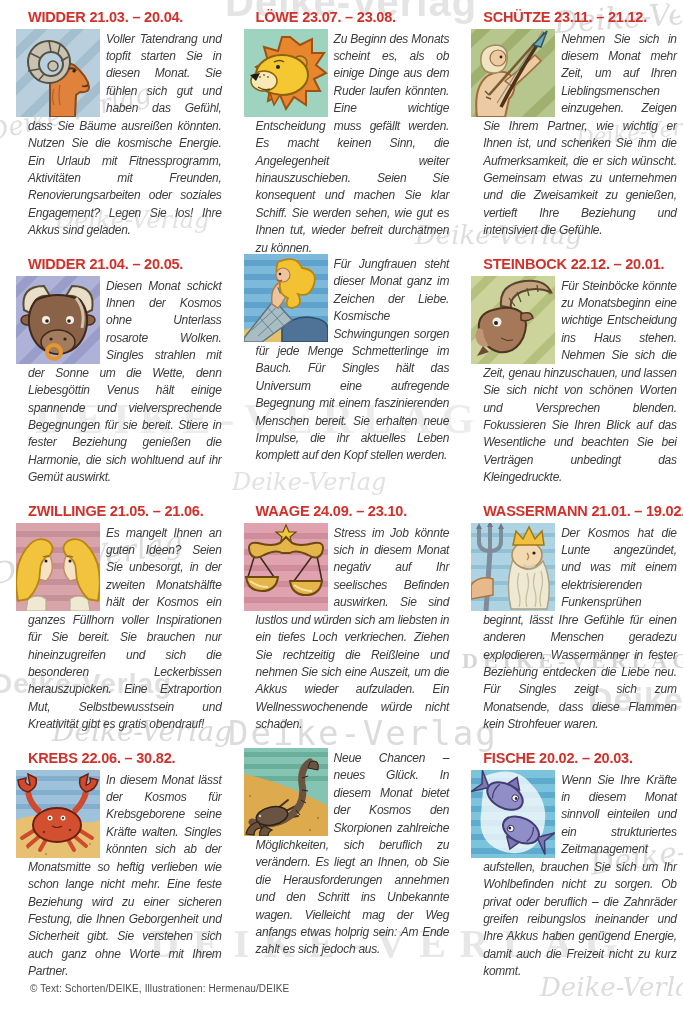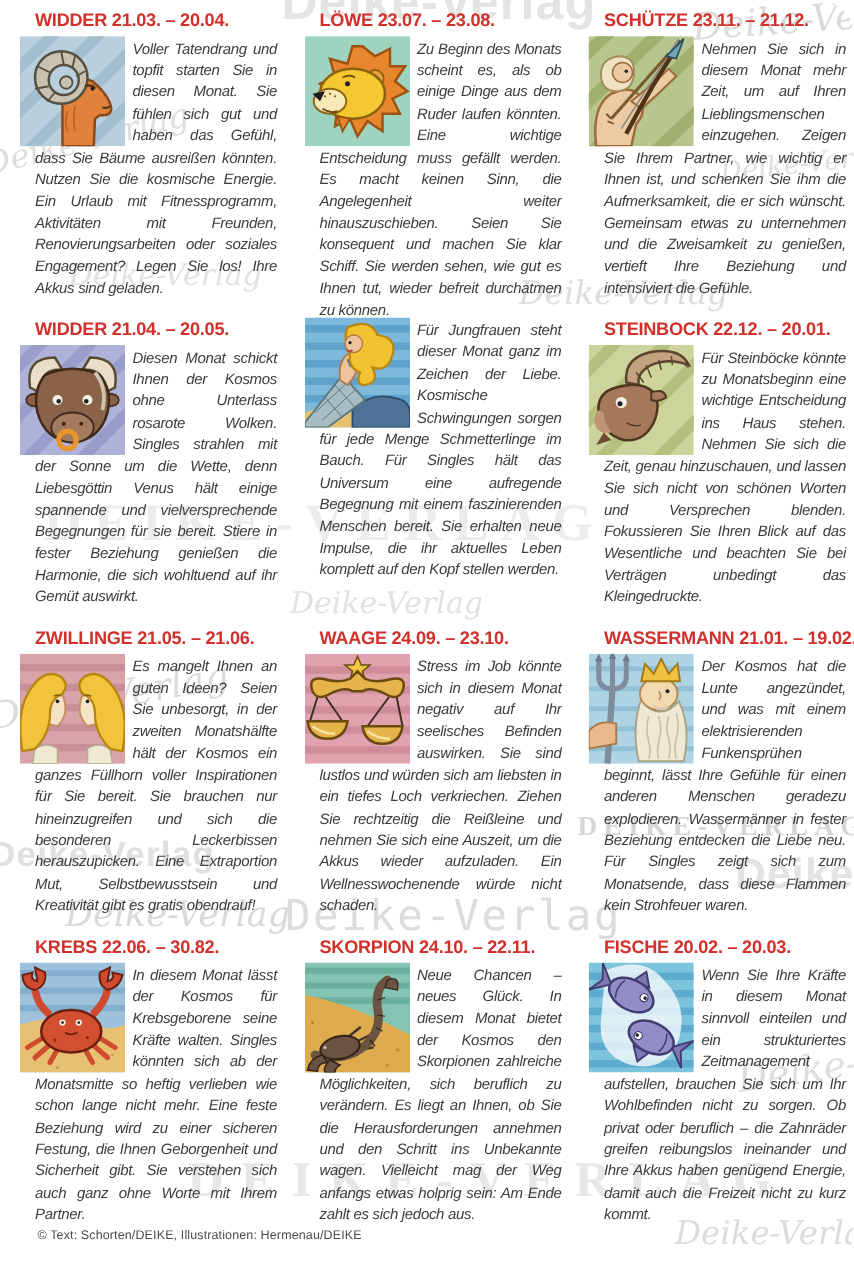--- a/index.html
+++ b/index.html
@@ -372,21 +372,20 @@
           <path d="M36 56 q5 3 10 0" stroke="#6b1f10" stroke-width="1.2" fill="none"></path>
           <circle cx="54" cy="60" r="1.3" fill="#8a2a16"></circle>
             <circle cx="28" cy="62" r="1.3" fill="#8a2a16"></circle>
         </svg>
       </span>
       <p class="txt">In diesem Monat lässt der Kosmos für Krebsgeborene seine Kräfte walten. Singles könnten sich ab der Monatsmitte so heftig verlieben wie schon lange nicht mehr. Eine feste Beziehung wird zu einer sicheren Festung, die Ihnen Geborgenheit und Sicherheit gibt. Sie verstehen sich auch ganz ohne Worte mit Ihrem Partner.</p>
     </div>
   </section>
 
   <section class="cell">
-    <h3><span>SKORPION</span> <span>24.10. – 22.11.</span></h3>
     <div class="body">
       <span class="tile">
         <svg viewBox="0 0 84 88">
           <rect width="84" height="88" fill="#85c4b2"></rect>
           <g fill="#69af99">
             <rect x="0" y="4" width="84" height="5"></rect>
               <rect x="0" y="16" width="84" height="5"></rect>
               <rect x="0" y="28" width="84" height="5"></rect>
           </g>
           <path d="M0 26 Q40 34 84 58 L84 88 L0 88 Z" fill="#ddaa4e"></path>

